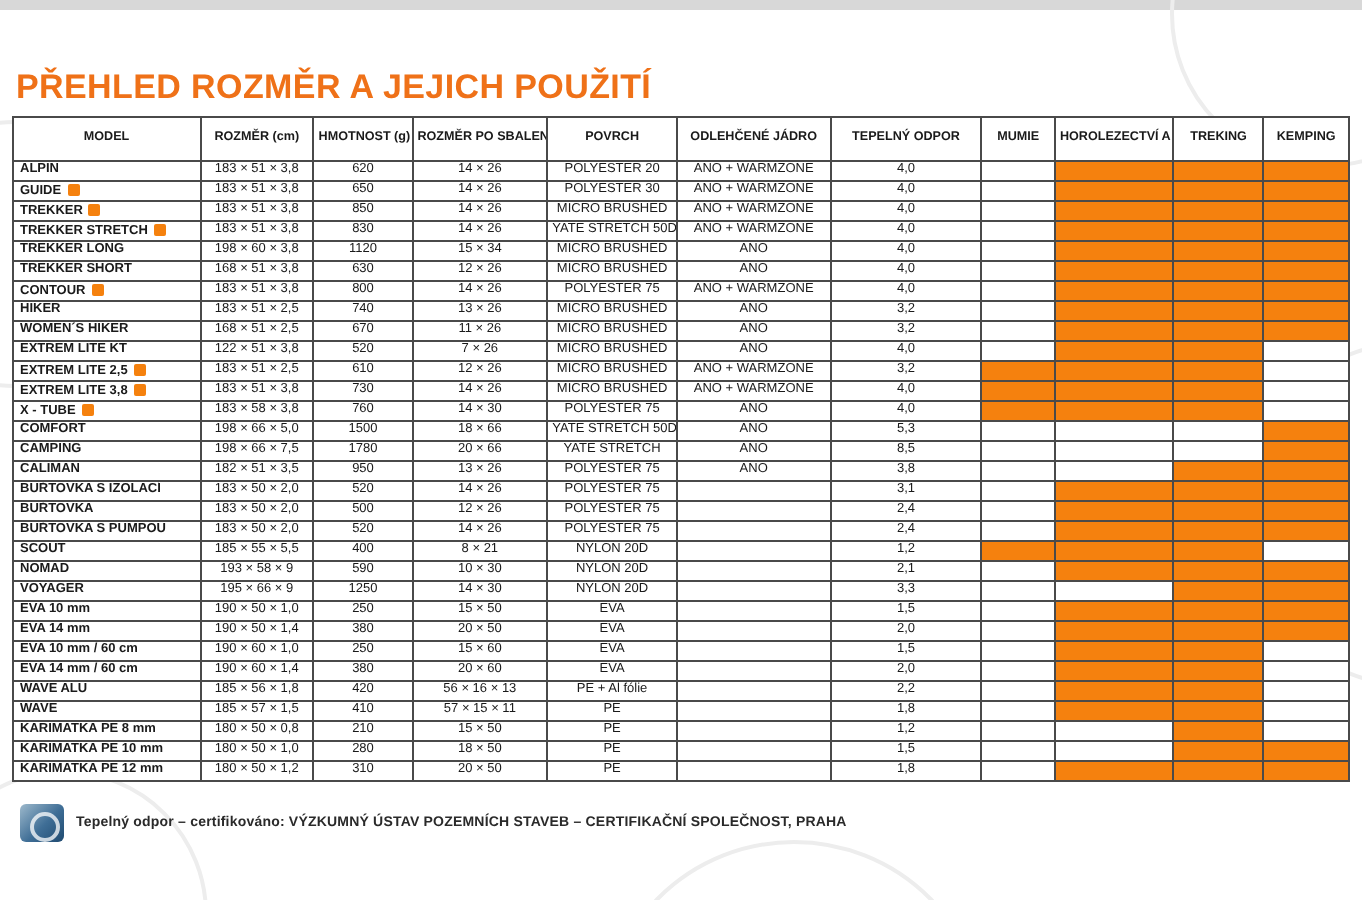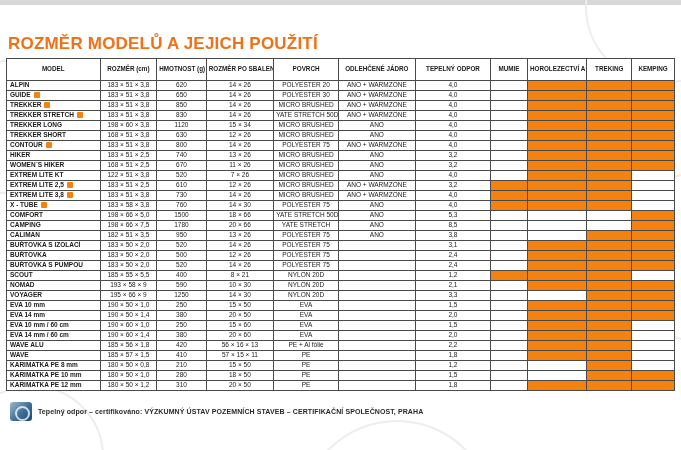--- a/index.html
+++ b/index.html
@@ -55,21 +55,21 @@
 </head>
 <body>
 
 <div class="topbar"></div>
 <div class="wm wm1"></div>
 <div class="wm wm2"></div>
 <div class="wm wm3"></div>
 <div class="wm wm4"></div>
 <div class="wm wm5"></div>
 
-<h1 class="title">ROZMĚR MODELŮ A JEJICH POUŽITÍ</h1>
+<h1 class="title">PŘEHLED ROZMĚR A JEJICH POUŽITÍ</h1>
 
 <table>
   <colgroup>
     <col style="width:14.0%">
       <col style="width:8.5%">
       <col style="width:7.4%">
     <col style="width:10.1%">
       <col style="width:9.7%">
       <col style="width:11.5%">
     <col style="width:11.3%">

